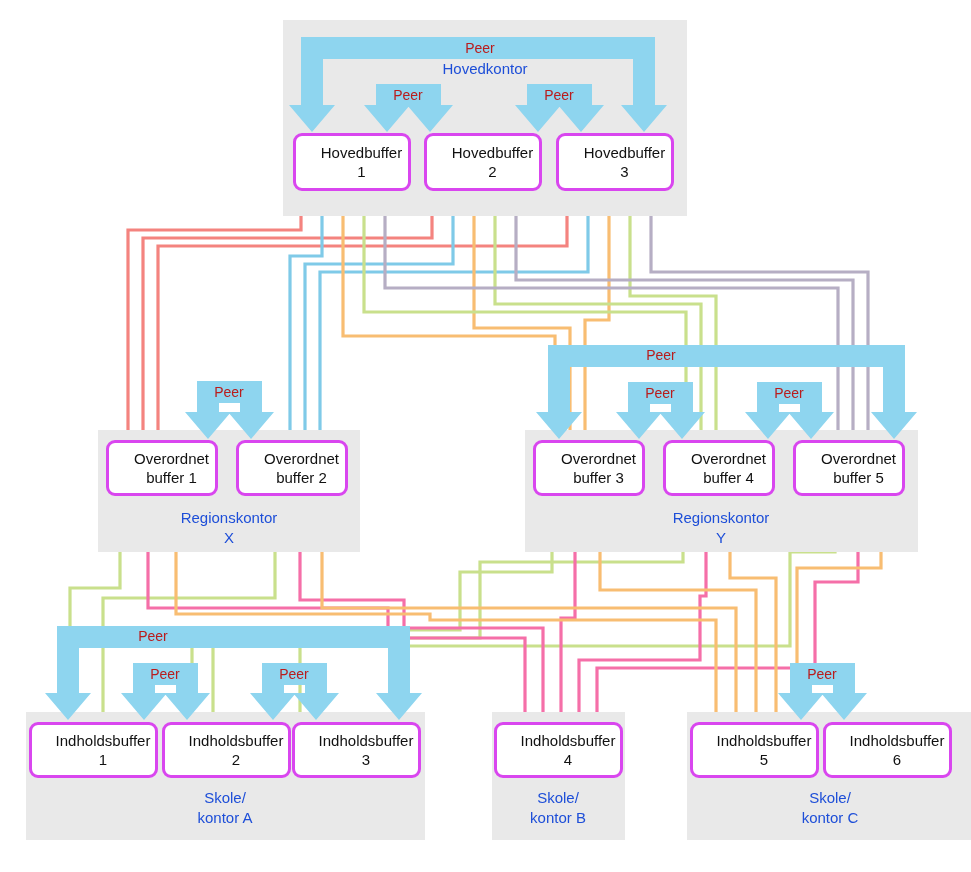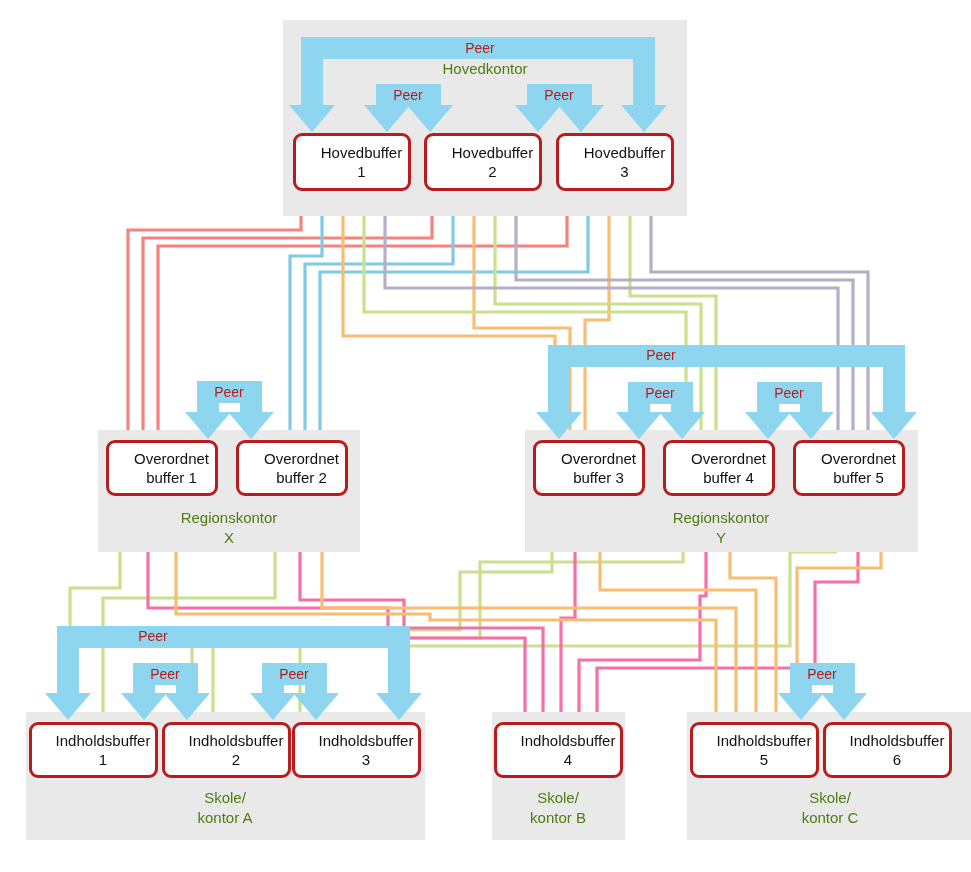--- a/index.html
+++ b/index.html
@@ -1,22 +1,22 @@
 <!DOCTYPE html>
 <html><head>
 <meta charset="utf-8">
 <title>Buffer hierarki diagram</title>
 <style>
   html,body{margin:0;padding:0;background:#ffffff;}
   body{font-family:"Liberation Sans","DejaVu Sans",sans-serif;}
   #stage{position:relative;width:971px;height:872px;background:#ffffff;overflow:hidden;}
   #wires{position:absolute;left:0;top:0;width:971px;height:872px;}
   .panel{position:absolute;background:#e9e9e9;}
-  .panel-label{position:absolute;text-align:center;color:#4d7c0f;font-size:15px;line-height:20px;white-space:pre-line;}
-  .node{position:absolute;background:#ffffff;border:3px solid #b91c1c;border-radius:9px;
+  .panel-label{position:absolute;text-align:center;color:#1d4ed8;font-size:15px;line-height:20px;white-space:pre-line;}
+  .node{position:absolute;background:#ffffff;border:3px solid #d946ef;border-radius:9px;
         display:flex;align-items:center;justify-content:center;text-align:center;
         color:#111111;font-size:15px;line-height:19px;box-sizing:border-box;white-space:pre-line;padding-left:19px;}
   .peer-label{position:absolute;color:#b91c1c;font-size:14px;text-align:center;pointer-events:none;}
   #overlay{position:absolute;left:0;top:0;width:971px;height:872px;pointer-events:none;}
 </style>
 </head>
 <body>
 
 <div id="stage">
 

